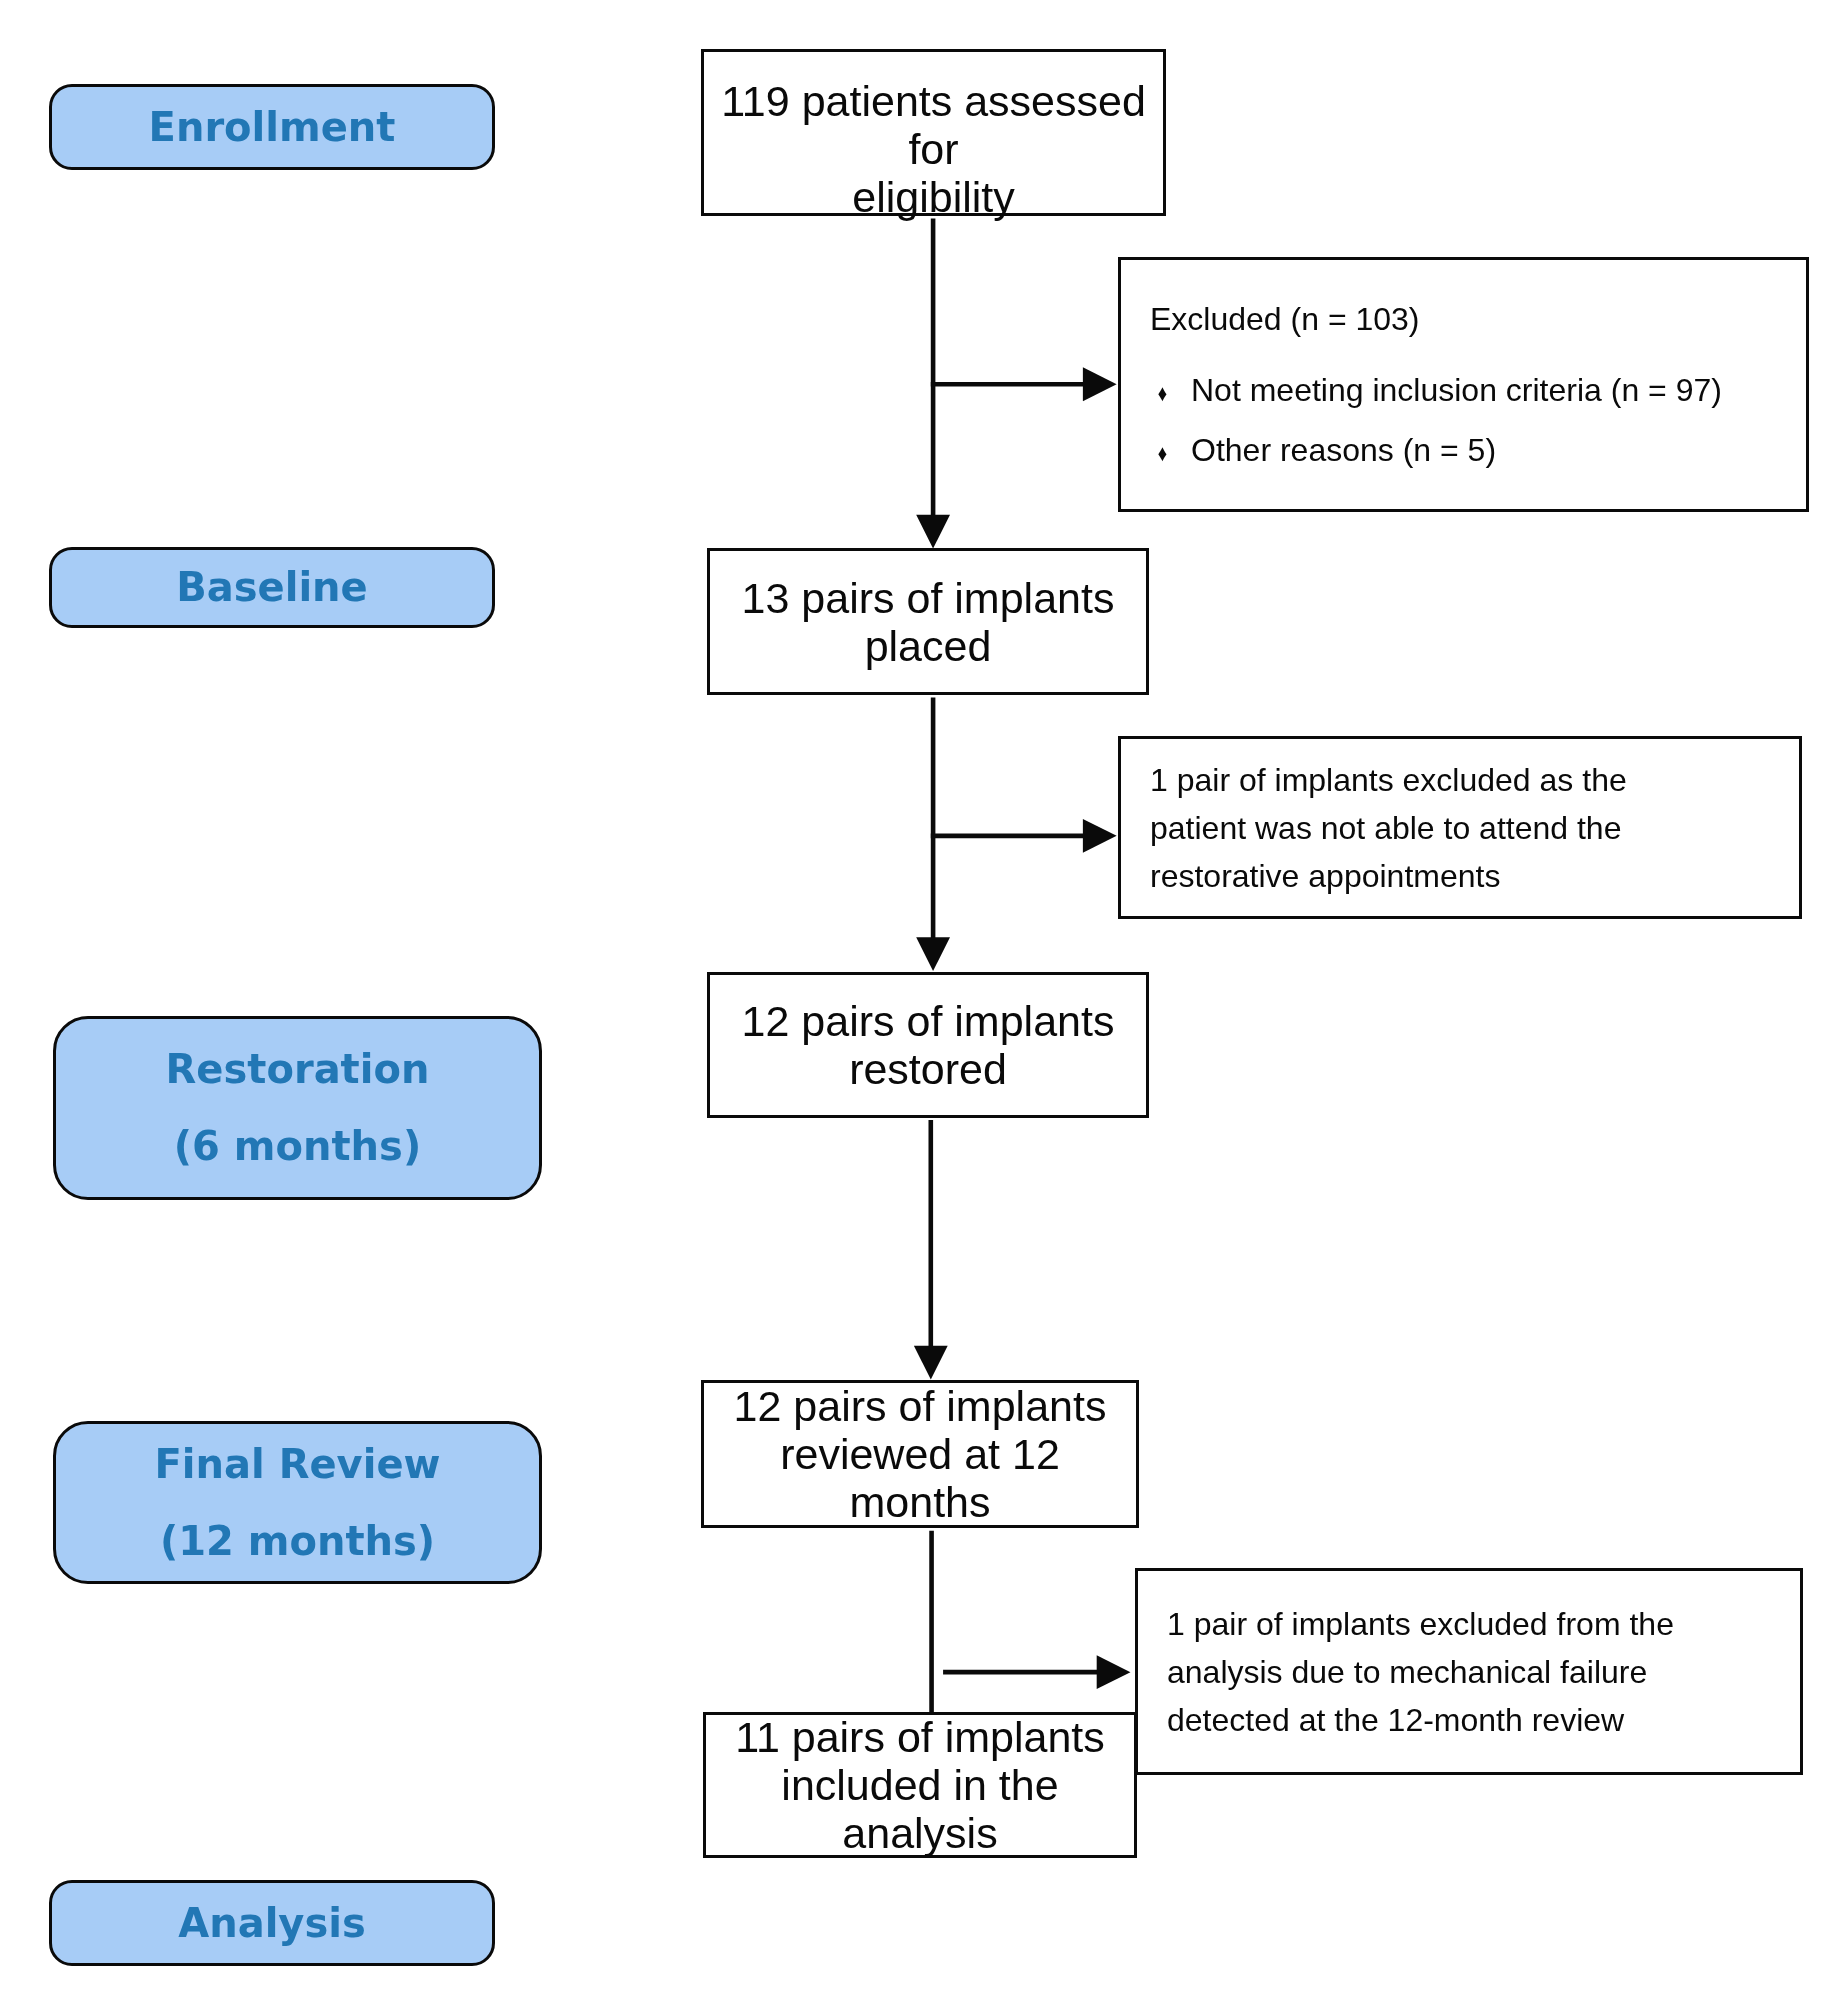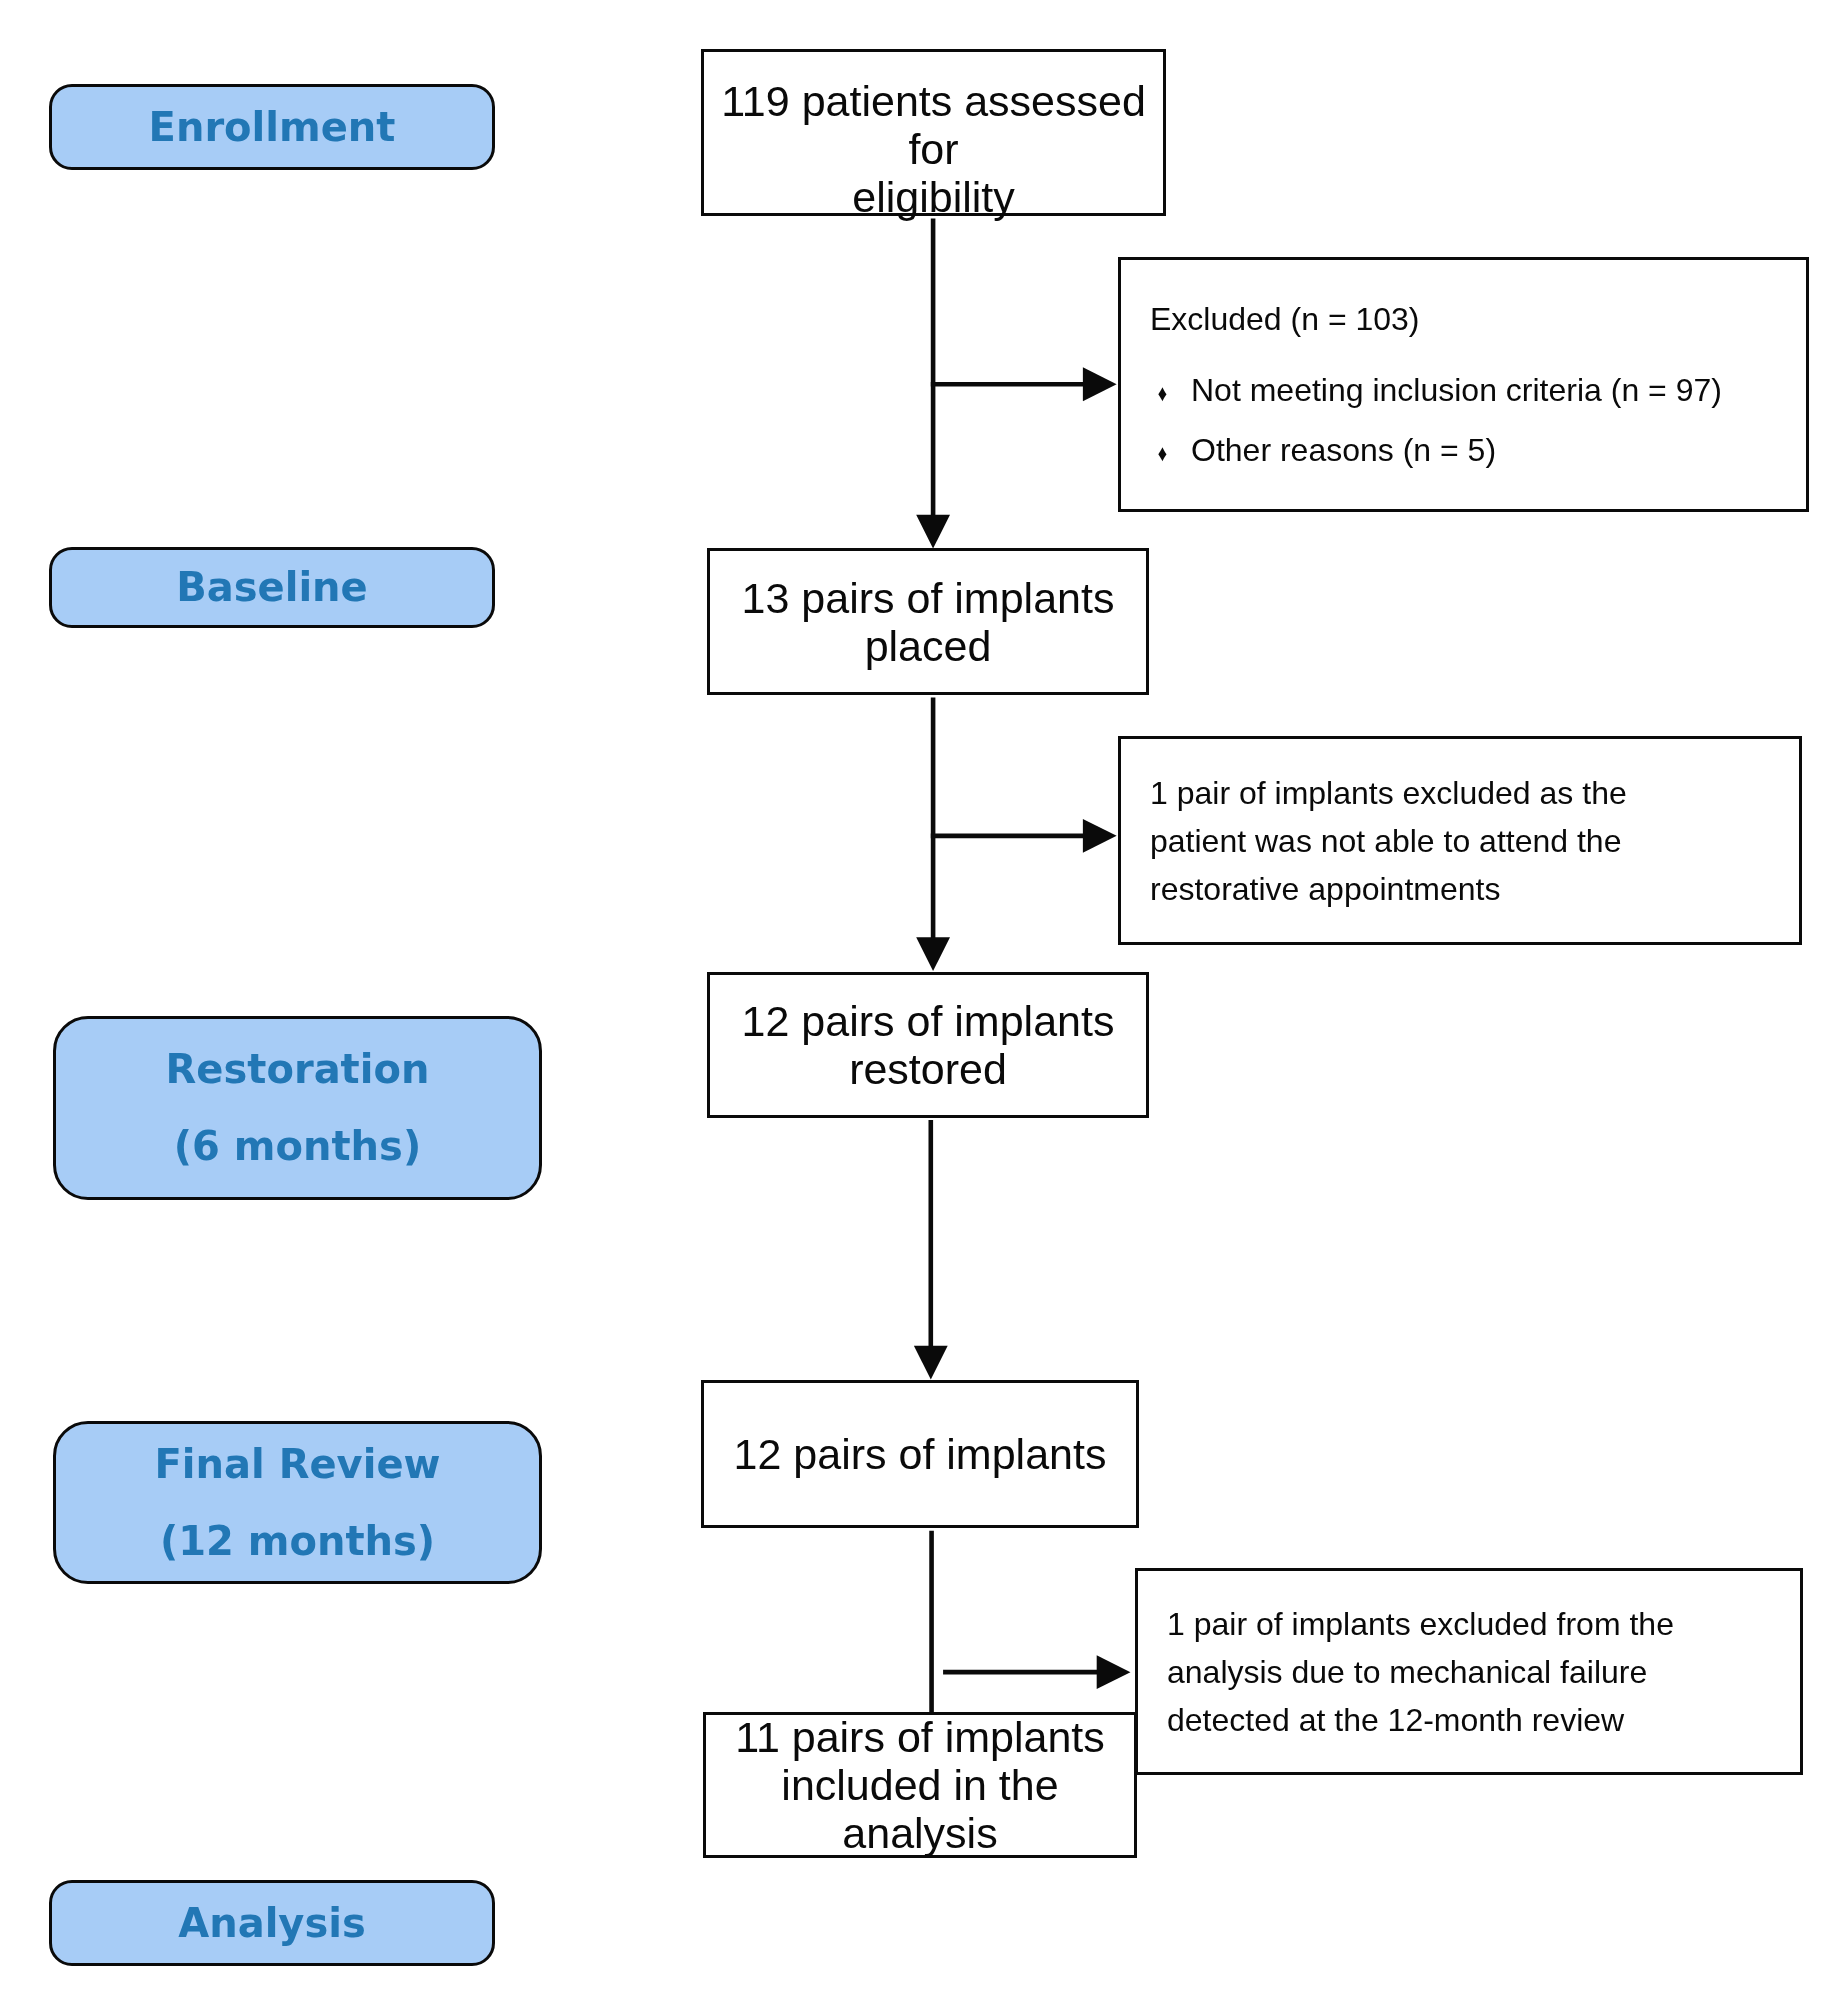--- a/index.html
+++ b/index.html
@@ -149,40 +149,41 @@
     <span>placed</span>
   </div>
 
   <div class="flowbox" style="left:707px; top:972px; width:442px; height:146px;">
     <span>12 pairs of implants</span>
     <span>restored</span>
   </div>
 
   <div class="flowbox" style="left:701px; top:1380px; width:438px; height:148px;">
     <span>12 pairs of implants</span>
+    <span>reviewed at 12 months</span>
   </div>
 
   <div class="flowbox" style="left:703px; top:1712px; width:434px; height:146px;">
     <span>11 pairs of implants</span>
     <span>included in the analysis</span>
   </div>
 
   <div class="sidebox" id="side-excluded" style="left:1118px; top:257px; width:691px; height:255px;">
     <div class="heading">Excluded (n = 103)</div>
     <div class="bullet-row">
       <span class="diamond">♦</span>
       <span>Not meeting inclusion criteria (n = 97)</span>
     </div>
     <div class="bullet-row">
       <span class="diamond">♦</span>
       <span>Other reasons (n = 5)</span>
     </div>
   </div>
 
-  <div class="sidebox centered" style="left:1118px; top:736px; width:684px; height:209px;justify-content:center;">
+  <div class="sidebox centered" style="left:1118px; top:736px; width:684px; height:183px;justify-content:center;">
     <div class="para">1 pair of implants excluded as the patient was not able to attend the restorative appointments</div>
   </div>
 
   <div class="sidebox centered" style="left:1135px; top:1568px; width:668px; height:207px;">
     <div class="para">1 pair of implants excluded from the analysis due to mechanical failure detected at the 12-month review</div>
   </div>
 
 </div>
 
 

